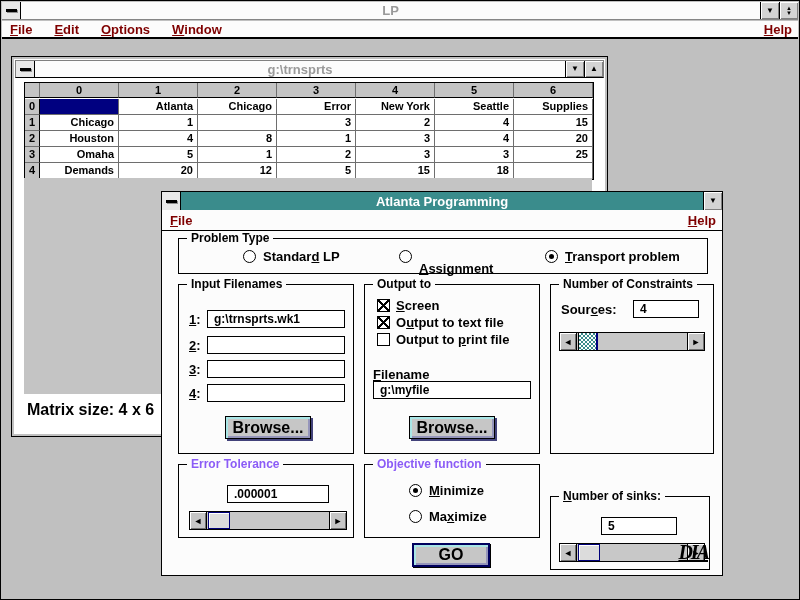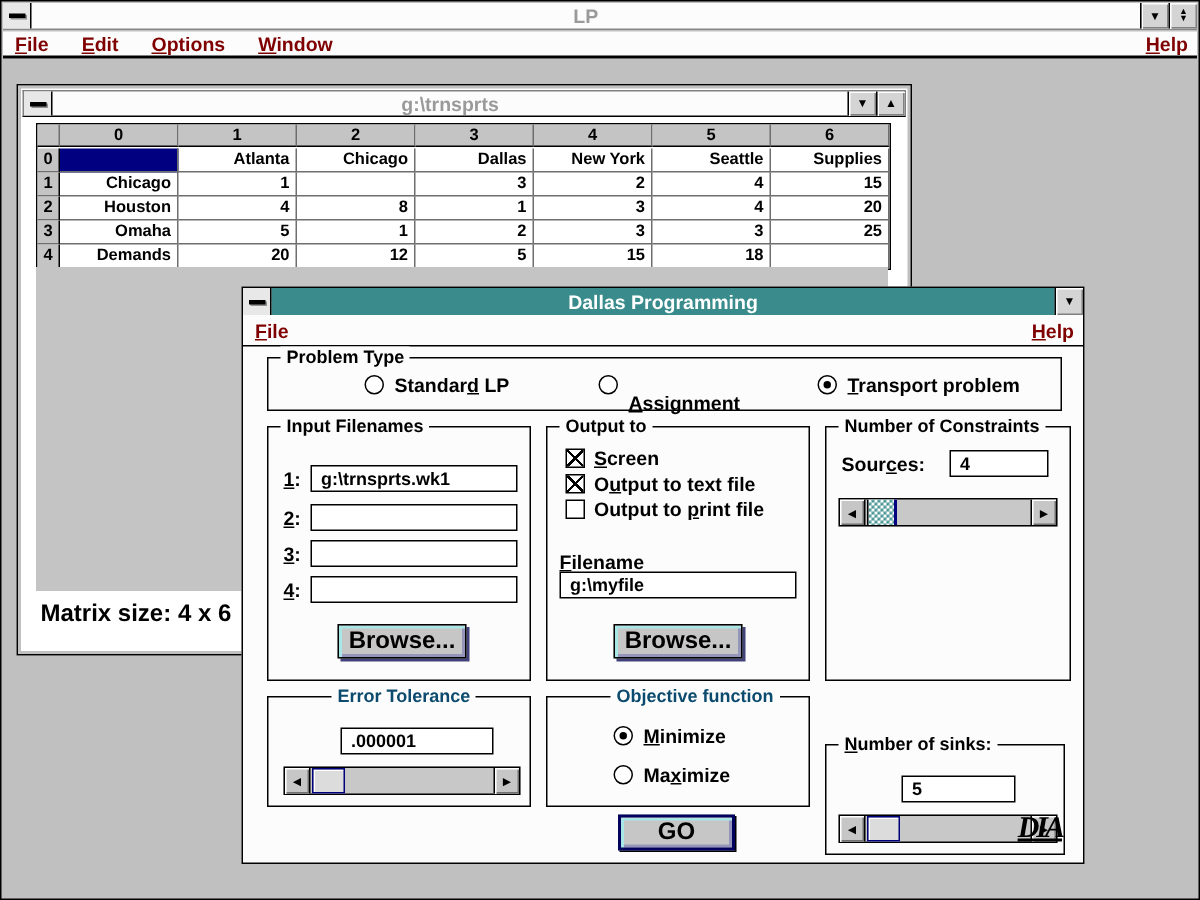--- a/index.html
+++ b/index.html
@@ -35,21 +35,21 @@
   .sheet-status { position:absolute; left:12px; top:323px; font-size:16px; font-weight:bold; color:#000; }
 
   
   .dialog { position:absolute; left:160px; top:190px; width:562px; height:385px; border:1px solid #000; background:#FCFCFC; }
   .titlebar-dlg { position:absolute; left:0; top:0; right:0; height:18px; background:#3A8C8C; display:flex; align-items:center; }
   .titlebar-dlg .title { flex:1; text-align:center; color:#fff; font-weight:bold; font-size:13px; }
   .menubar-dlg { position:absolute; left:0; top:18px; right:0; height:21px; background:#FCFCFC; border-bottom:1px solid #000; display:flex; align-items:center; }
 
   .group { position:absolute; border:1px solid #000; }
   .group-label { position:absolute; top:-8px; left:8px; background:#FCFCFC; padding:0 4px; font-weight:bold; font-size:12px; white-space:nowrap; }
-  .group-label.dim { color:#0c4a6e; text-shadow:1px 1px 0 #fff;margin-left:34px; }
+  .group-label.dim { color:#8b5cf6; text-shadow:1px 1px 0 #fff; }
 
   .radio { position:absolute; width:13px; height:13px; border:1px solid #000; border-radius:50%; background:#fff; }
   .radio.selected::after { content:""; position:absolute; left:3px; top:3px; width:5px; height:5px; border-radius:50%; background:#000; }
   .rlabel { position:absolute; font-size:13px; font-weight:bold; white-space:nowrap; }
 
   .checkbox { position:absolute; width:13px; height:13px; border:1px solid #000; background:#fff; }
   .checkbox.checked { background-image:
       linear-gradient(to top right, transparent 44%, #000 44%, #000 56%, transparent 56%),
       linear-gradient(to bottom right, transparent 44%, #000 44%, #000 56%, transparent 56%); }
   .clabel { position:absolute; font-size:13px; font-weight:bold; white-space:nowrap; }
@@ -121,21 +121,21 @@
         <div class="hc">2</div>
         <div class="hc">3</div>
         <div class="hc">4</div>
         <div class="hc">5</div>
         <div class="hc">6</div>
 
         <div class="rh">0</div>
         <div class="cell sel"></div>
         <div class="cell">Atlanta</div>
         <div class="cell">Chicago</div>
-        <div class="cell">Dallas</div>
+        <div class="cell">Error</div>
         <div class="cell">New York</div>
         <div class="cell">Seattle</div>
         <div class="cell">Supplies</div>
 
         <div class="rh">1</div>
         <div class="cell">Chicago</div>
         <div class="cell">1</div>
         <div class="cell"></div>
         <div class="cell">3</div>
         <div class="cell">2</div>
@@ -172,21 +172,21 @@
       <div class="sheet-gray"></div>
       <div class="sheet-status">Matrix size: 4 x 6</div>
     </div>
   </div>
 
   <div class="dialog">
     <div class="titlebar-dlg">
       <div class="sysbtn">
           <div class="bar"></div>
         </div>
-      <div class="title">Dallas Programming</div>
+      <div class="title">Atlanta Programming</div>
       <div class="winbtn">
           <span>▼</span>
         </div>
     </div>
     <div class="menubar-dlg">
       <span class="menu-item"><u>F</u>ile</span>
       <span class="menu-item menu-help"><u>H</u>elp</span>
     </div>
 
     <div class="group" style="left:16px; top:46px; width:530px; height:36px;">

